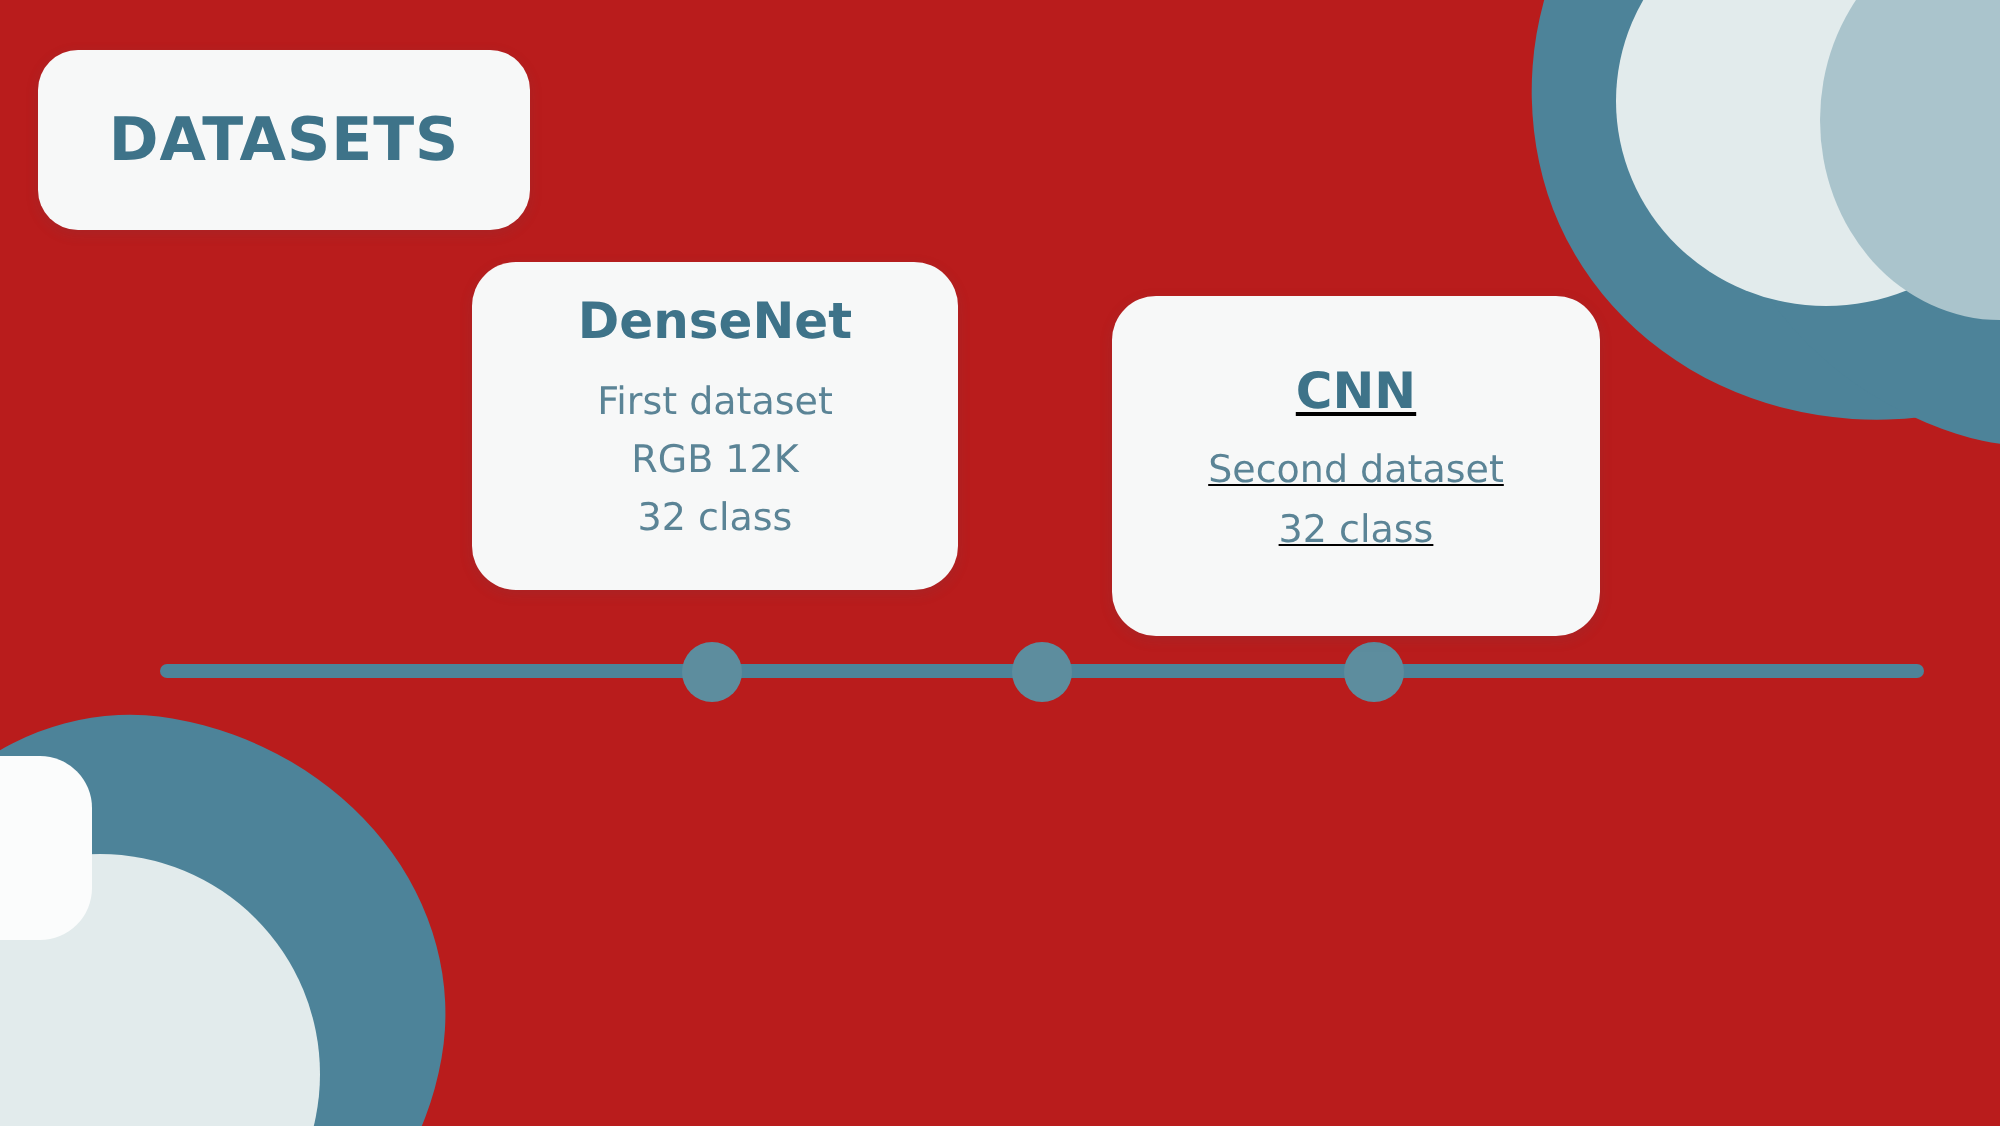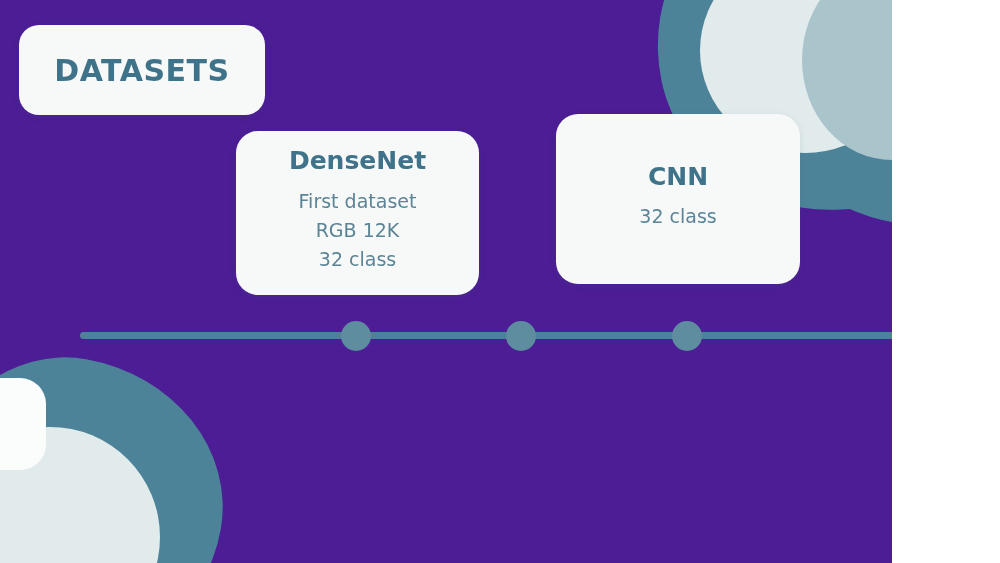--- a/index.html
+++ b/index.html
@@ -8,23 +8,23 @@
   }
   body {
     width: 1000px;
     height: 563px;
     overflow: hidden;
     font-family: "DejaVu Sans", "Liberation Sans", sans-serif;
   }
 
   #slide {
     position: relative;
-    width: 892px;
+    width: 1000px;
     height: 563px;
-    background: #4c1d95;
+    background: #b91c1c;
     overflow: hidden;
   }
 
   
   .deco { position: absolute; pointer-events: none; }
 
   
   .deco-tr-ring {
     top: -118px;
     right: -96px;
@@ -130,21 +130,21 @@
     font-size: 30px;
     font-weight: bold;
     color: #3e7389;
     letter-spacing: 0.5px;
   }
 
   .item-card {
     padding: 14px 16px 18px 16px;
   }
   .card-densenet { left: 236px; top: 131px;  width: 243px; height: 164px; }
-  .card-cnn      { left: 556px; top: 114px;  width: 244px; height: 170px; }
+  .card-cnn      { left: 556px; top: 148px;  width: 244px; height: 170px; text-decoration: underline; }
   .card-yolo     { left: 404px; top: 372px;  width: 238px; height: 168px; }
 
   .card-heading {
     font-size: 25px;
     font-weight: bold;
     color: #3e7389;
     margin-bottom: 12px;
     line-height: 1.1;
     text-align: center;
   }
@@ -189,18 +189,19 @@
     <div class="card-lines">
       <div class="card-line">First dataset</div>
       <div class="card-line">RGB 12K</div>
       <div class="card-line">32 class</div>
     </div>
   </div>
 
   <div class="card item-card card-cnn">
     <div class="card-heading">CNN</div>
     <div class="card-lines">
+      <div class="card-line">Second dataset</div>
       <div class="card-line">32 class</div>
     </div>
   </div>
 
 
 </div>
 
 </body></html>

